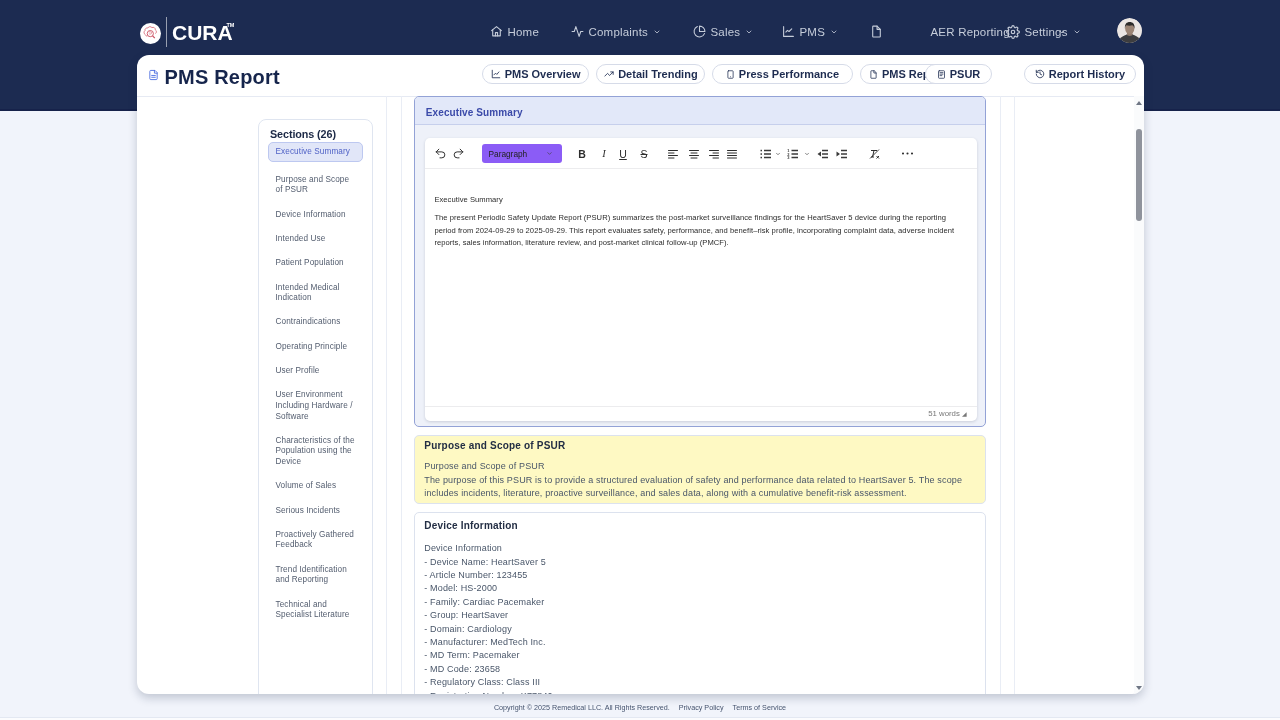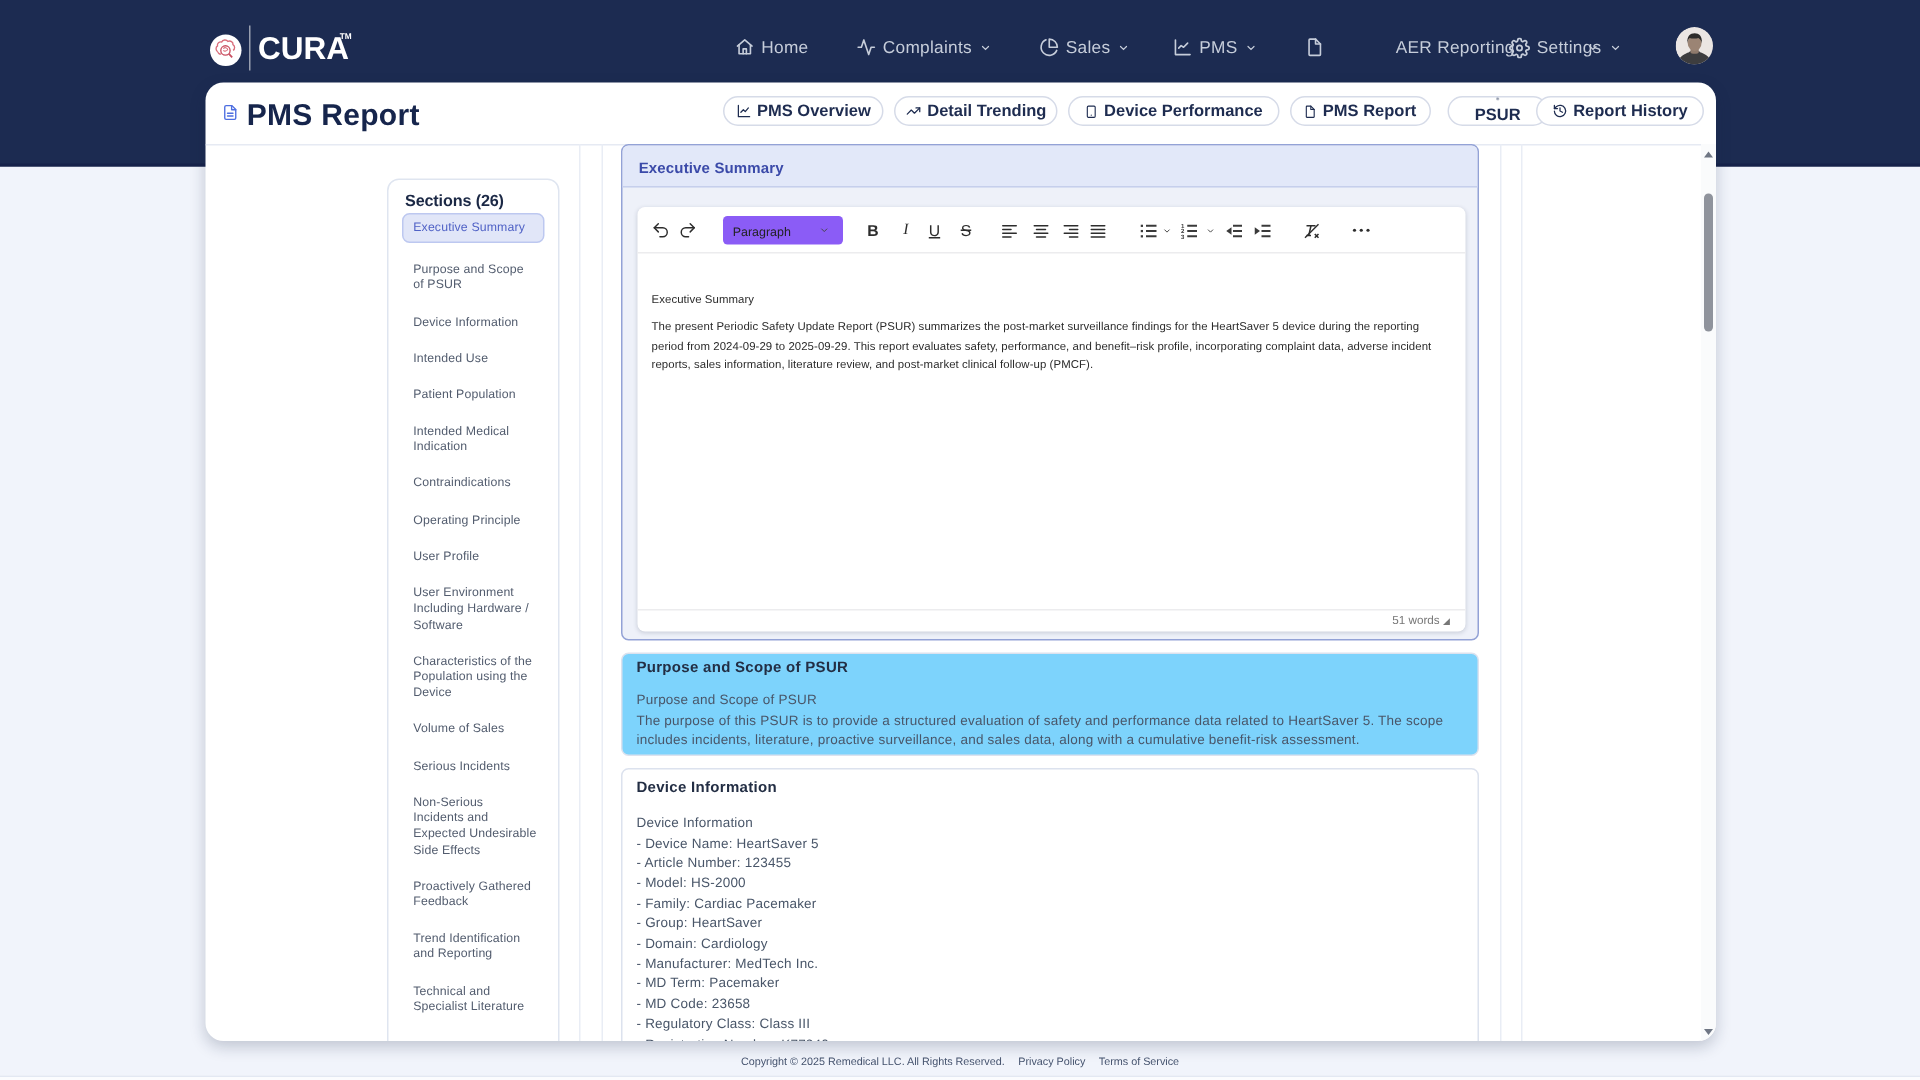--- a/index.html
+++ b/index.html
@@ -47,21 +47,21 @@
 .toolbar { position:absolute; left:0; top:0; width:100%; height:30.6px; border-bottom:1px solid #ececee; }
 .tb { position:absolute; top:8px; height:15px; display:flex; align-items:center; justify-content:center; color:#2d2d2d; }
 .parabox { position:absolute; left:57px; top:6px; width:80px; height:18.6px; background:#8b5cf6; border-radius:3px; display:flex; align-items:center; padding-left:6.5px; font-size:8.3px; color:#222; }
 .parabox .chev { position:absolute; right:9px; top:6px; }
 .ed-content { position:absolute; left:0; top:31.6px; width:100%; bottom:15px; padding:24px 9.4px 0 9.4px; font-size:7.6px; line-height:12.2px; color:#2b2b2b; letter-spacing:.05px; }
 .ed-content p { margin-top:6.2px; }
 .ed-status { position:absolute; left:0; bottom:0; width:100%; height:15px; border-top:1px solid #ececee; font-size:7.8px; color:#8a8a8a; }
 .ed-status .center { position:absolute; left:0; width:100%; text-align:center; top:2px; }
 .ed-status .right { position:absolute; right:10.4px; top:2px; color:#777; }
 
-.box2 { position:absolute; left:277.3px; top:379.9px; width:571.6px; height:69.2px; border:1px solid #dce2ee; border-radius:5px; background:#7dd3fc; padding:4.5px 9px; }
+.box2 { position:absolute; left:277.3px; top:379.9px; width:571.6px; height:69.2px; border:1px solid #dce2ee; border-radius:5px; background:#fef9c3; padding:4.5px 9px; }
 .box3 { position:absolute; left:277.3px; top:457px; width:571.6px; height:600px; border:1px solid #dce2ee; border-radius:5px; background:#fff; padding:6.8px 9px; }
 .bhead { font-size:10px; font-weight:bold; color:#232e44; letter-spacing:.2px; margin-bottom:8.9px; }
 .box3 .bhead { margin-bottom:11.4px; }
 .btext { font-size:9px; line-height:13.4px; color:#495669; letter-spacing:.15px; }
 
 
 .sbar { position:absolute; left:997px; top:41px; width:9.5px; bottom:0; background:#fafbfc; }
 .sbar .thumb { position:absolute; left:1.7px; top:32.7px; width:6px; height:92.6px; background:#8f939c; border-radius:3px; }
 .sbar .up { position:absolute; left:1.5px; top:5px; width:0; height:0; border-left:3.2px solid transparent; border-right:3.2px solid transparent; border-bottom:4px solid #6f7684; }
 .sbar .down { position:absolute; left:1.5px; bottom:4px; width:0; height:0; border-left:3.2px solid transparent; border-right:3.2px solid transparent; border-top:4px solid #6f7684; }
@@ -175,30 +175,30 @@
         <polyline points="22 7 13.5 15.5 8.5 10.5 2 17"></polyline>
         <polyline points="16 7 22 7 22 13"></polyline>
       </svg>
     <span>Detail Trending</span>
   </div>
   <div class="btn" style="left:575.3px; width:140.3px;">
     <svg width="9" height="11" viewBox="0 0 24 24" fill="none" stroke="#1e2c50" stroke-width="2" stroke-linecap="round" stroke-linejoin="round">
         <rect x="5" y="2" width="14" height="20" rx="2"></rect>
         <path d="M12 18h.01"></path>
       </svg>
-    <span>Device Performance</span>
+    <span>Press Performance</span>
   </div>
   <div class="btn" style="left:722.5px; width:94.1px;">
     <svg width="9" height="11" viewBox="0 0 24 24" fill="none" stroke="#1e2c50" stroke-width="2" stroke-linecap="round" stroke-linejoin="round">
         <path d="M13 2H6a1 1 0 0 0-1 1v18a1 1 0 0 0 1 1h12a1 1 0 0 0 1-1V8z"></path>
         <path d="M13 2v6h6"></path>
       </svg>
     <span>PMS Report</span>
   </div>
-  <div class="btn" style="left:828px; width:67px;flex-direction:column;">
+  <div class="btn" style="left:788px; width:67px;">
     <svg width="9" height="11" viewBox="0 0 24 24" fill="none" stroke="#1e2c50" stroke-width="2" stroke-linecap="round" stroke-linejoin="round">
         <rect x="4" y="2" width="16" height="20" rx="2"></rect>
         <line x1="8" y1="7" x2="16" y2="7"></line>
         <line x1="8" y1="11" x2="16" y2="11"></line>
         <line x1="8" y1="15" x2="13" y2="15"></line>
       </svg>
     <span>PSUR</span>
   </div>
   <div class="btn" style="left:887.2px; width:111.6px;">
     <svg width="10" height="10" viewBox="0 0 24 24" fill="none" stroke="#1e2c50" stroke-width="2" stroke-linecap="round" stroke-linejoin="round">
@@ -222,21 +222,20 @@
     <div class="sitem">Intended Use</div>
     <div class="sitem">Patient Population</div>
     <div class="sitem">Intended Medical<br>Indication</div>
     <div class="sitem">Contraindications</div>
     <div class="sitem">Operating Principle</div>
     <div class="sitem">User Profile</div>
     <div class="sitem">User Environment<br>Including Hardware /<br>Software</div>
     <div class="sitem">Characteristics of the<br>Population using the<br>Device</div>
     <div class="sitem">Volume of Sales</div>
     <div class="sitem">Serious Incidents</div>
-    <div class="sitem">Non-Serious<br>Incidents and<br>Expected Undesirable<br>Side Effects</div>
     <div class="sitem">Proactively Gathered<br>Feedback</div>
     <div class="sitem">Trend Identification<br>and Reporting</div>
     <div class="sitem">Technical and<br>Specialist Literature</div>
   </div>
 
   <div class="box1">
     <div class="box1-head">Executive Summary</div>
     <div class="editor">
       <div class="toolbar">
         <div class="tb" style="left:9px; width:14px;">

